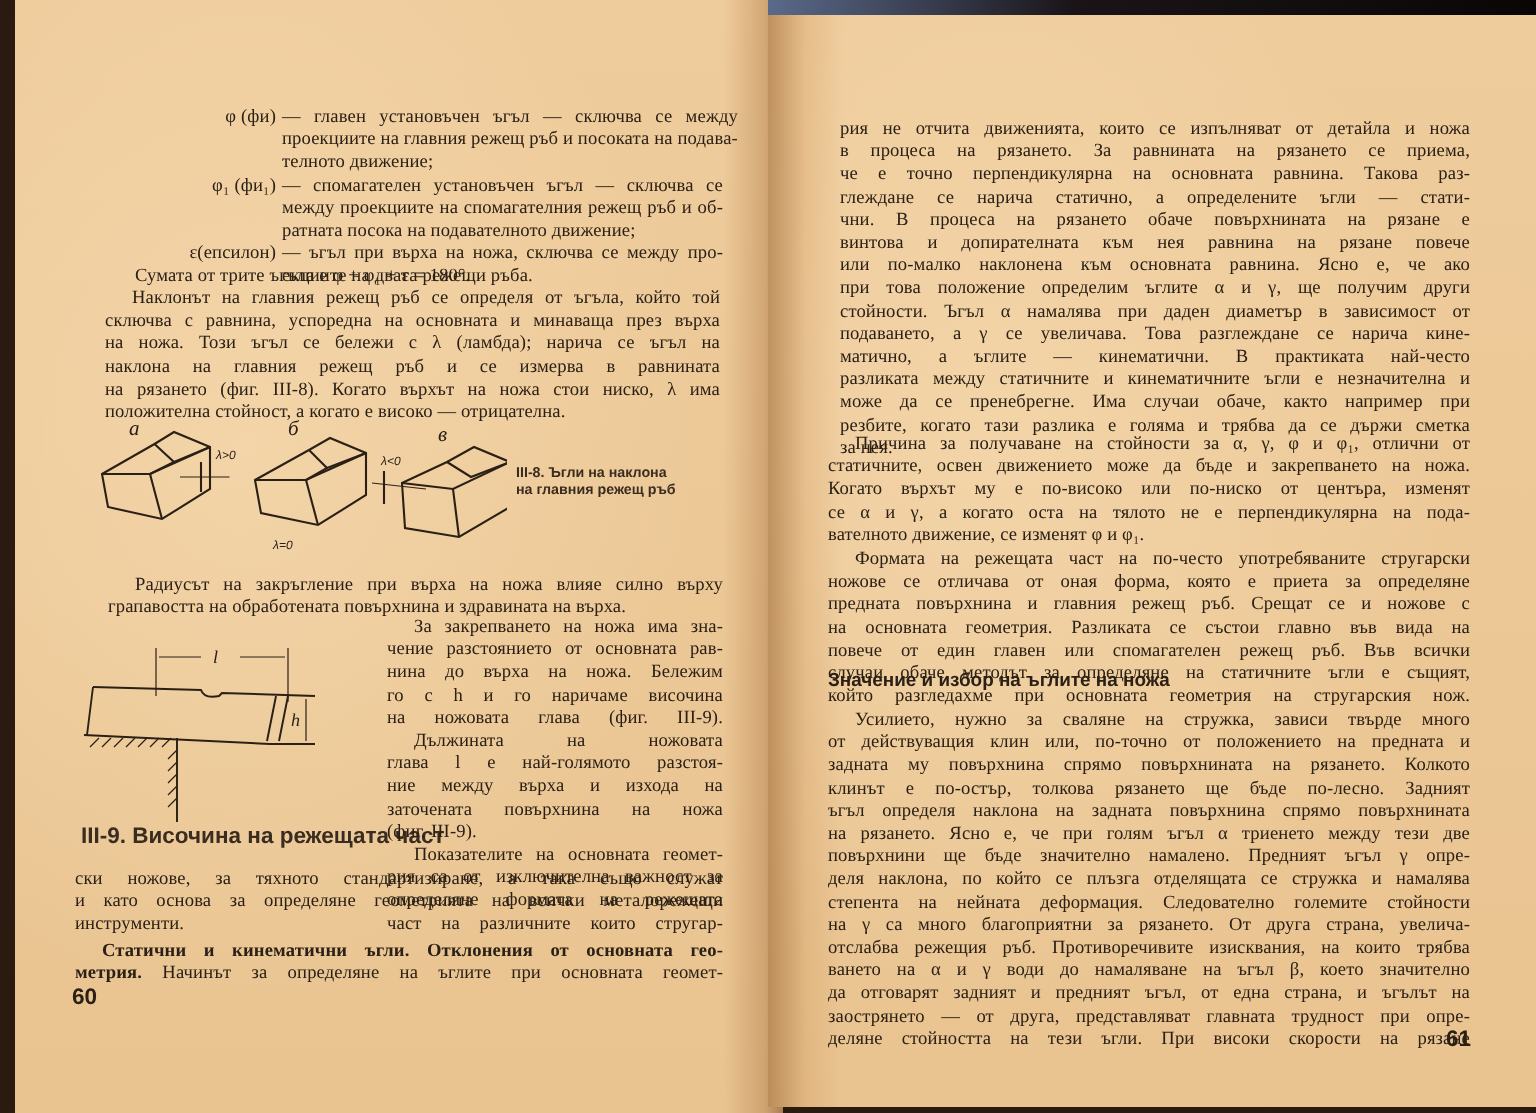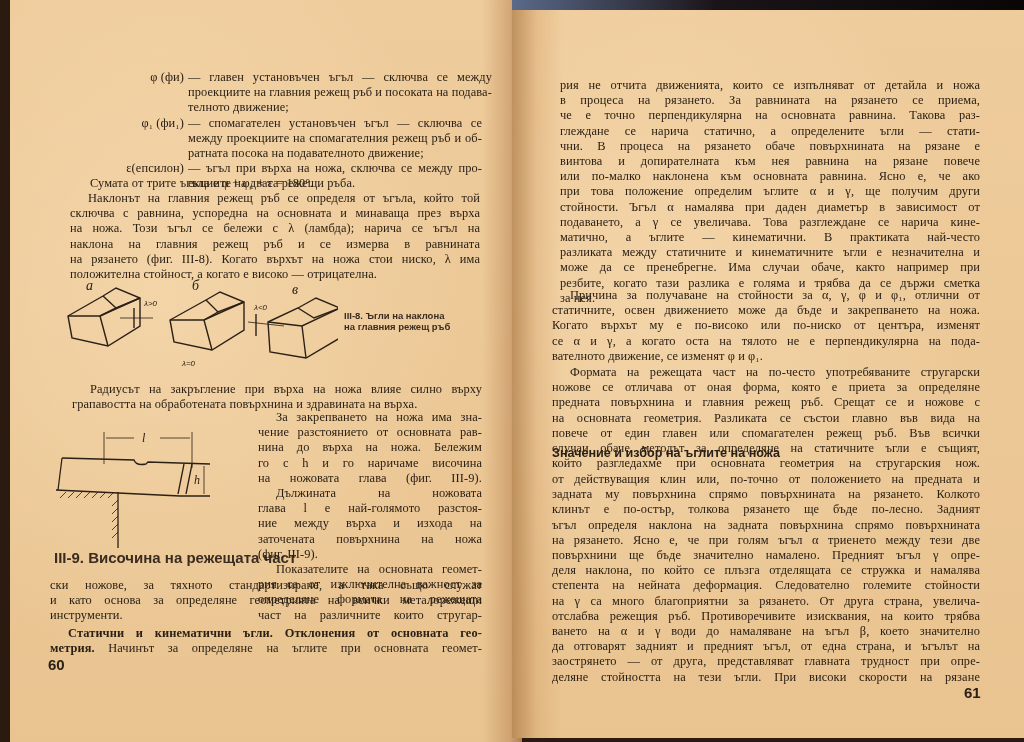--- a/index.html
+++ b/index.html
@@ -243,20 +243,21 @@
       <div class="line">предната повърхнина и главния режещ ръб. Срещат се и ножове с</div>
       <div class="line">на основната геометрия. Разликата се състои главно във вида на</div>
       <div class="line">повече от един главен или спомагателен режещ ръб. Във всички</div>
       <div class="line">случаи обаче методът за определяне на статичните ъгли е същият,</div>
       <div class="line">който разгледахме при основната геометрия на стругарския нож.</div>
     </div>
 
     <div class="heading" style="left:40px; top:436px;">Значение и избор на ъглите на ножа</div>
 
     <div class="text" style="left:40px; top:462px; width:428px;">
+      <div class="line indent">Усилието, нужно за сваляне на стружка, зависи твърде много</div>
       <div class="line">от действуващия клин или, по-точно от положението на предната и</div>
       <div class="line">задната му повърхнина спрямо повърхнината на рязането. Колкото</div>
       <div class="line">клинът е по-остър, толкова рязането ще бъде по-лесно. Задният</div>
       <div class="line">ъгъл определя наклона на задната повърхнина спрямо повърхнината</div>
       <div class="line">на рязането. Ясно е, че при голям ъгъл α триенето между тези две</div>
       <div class="line">повърхнини ще бъде значително намалено. Предният ъгъл γ опре-</div>
       <div class="line">деля наклона, по който се плъзга отделящата се стружка и намалява</div>
       <div class="line">степента на нейната деформация. Следователно големите стойности</div>
       <div class="line">на γ са много благоприятни за рязането. От друга страна, увелича-</div>
       <div class="line">отслабва режещия ръб. Противоречивите изисквания, на които трябва</div>

